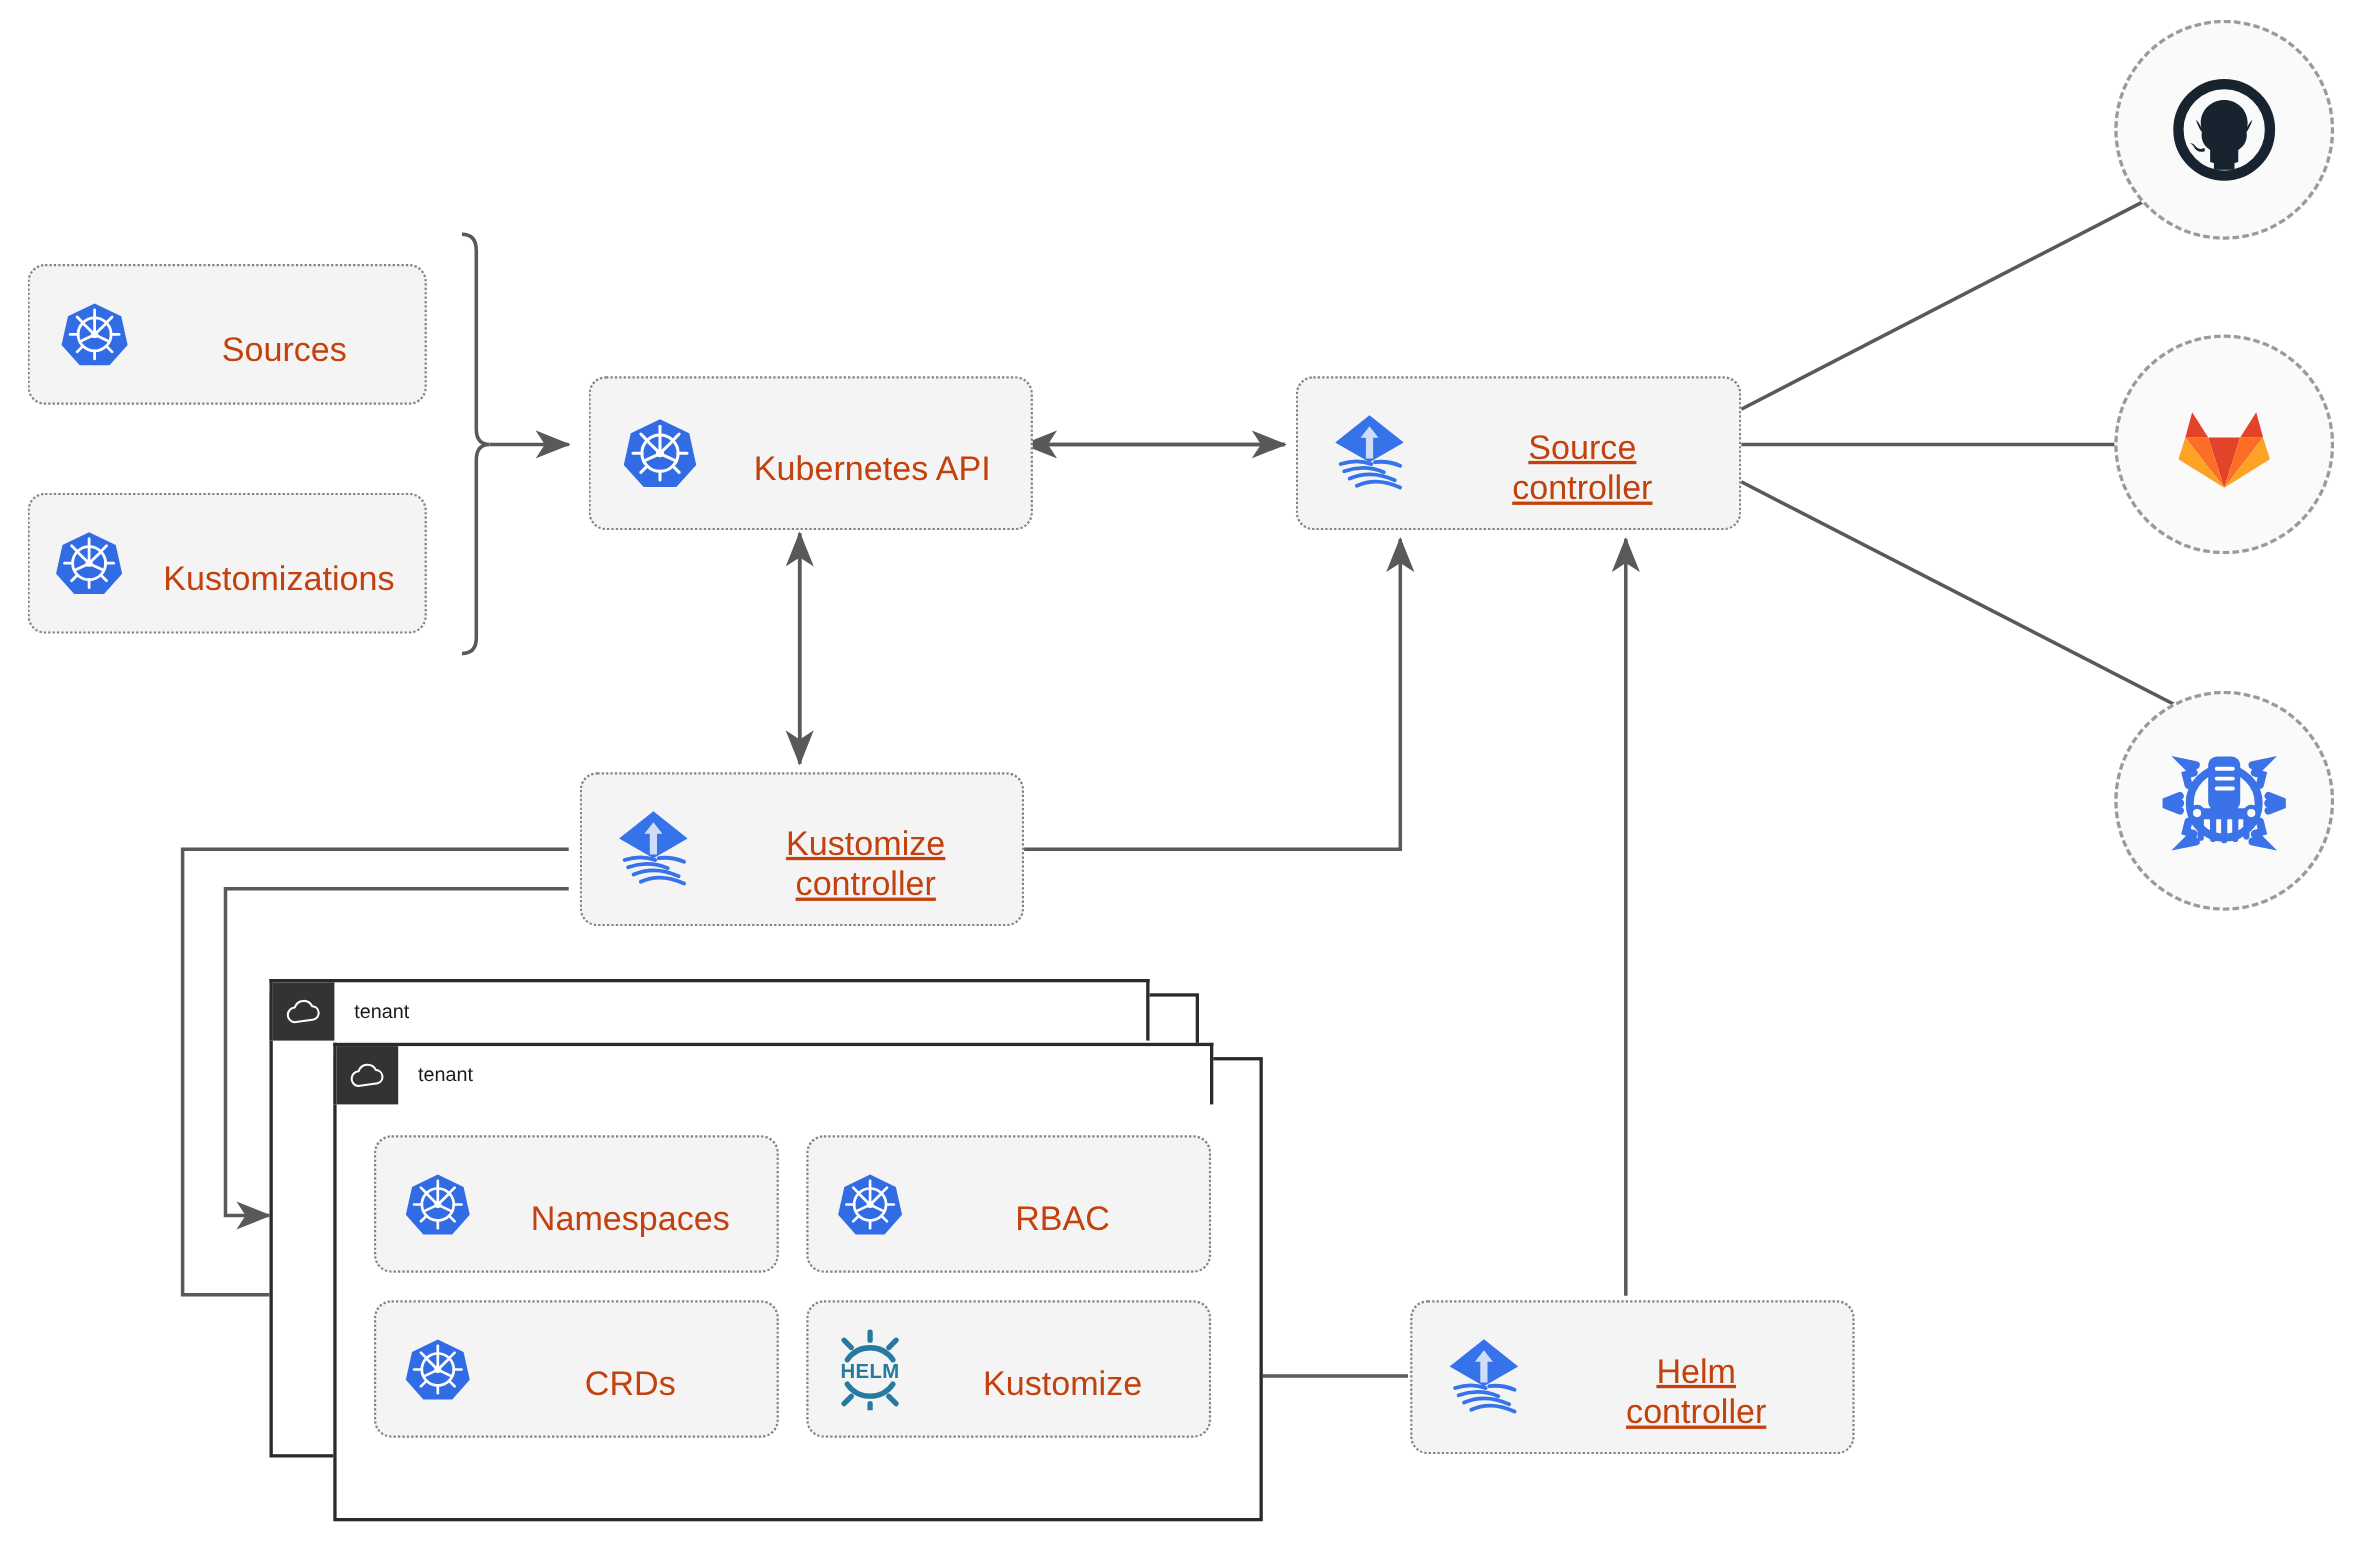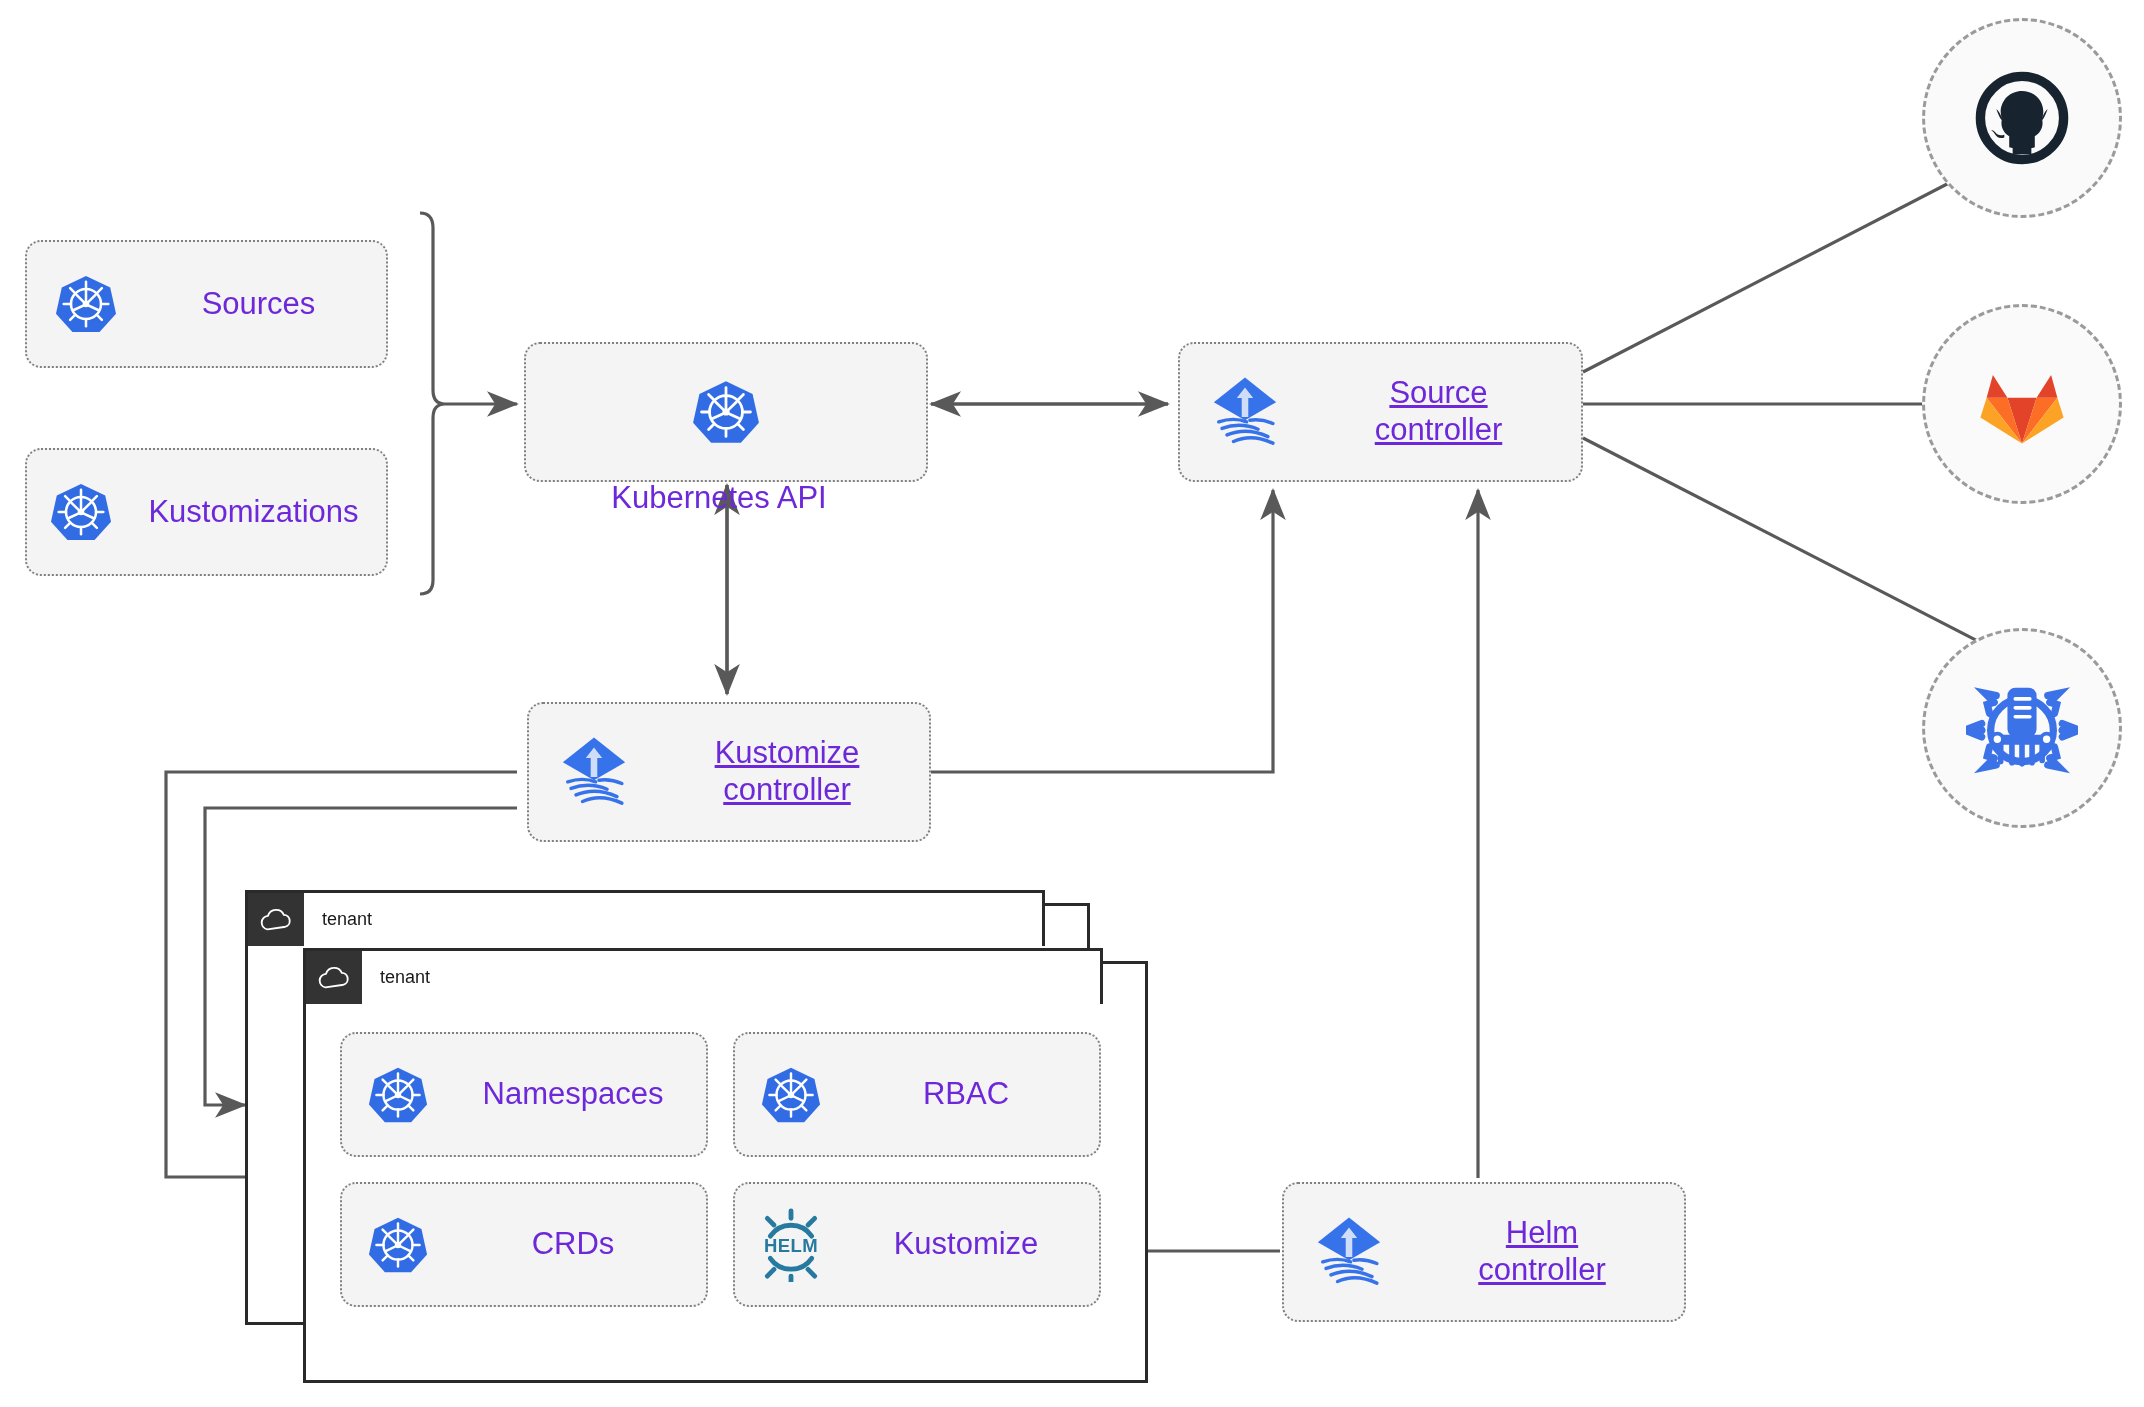--- a/index.html
+++ b/index.html
@@ -35,25 +35,26 @@
   }
   .card .ico {
     flex: 0 0 auto;
     display: flex;
     align-items: center;
     justify-content: center;
   }
   .card .lbl {
     flex: 1 1 auto;
     text-align: center;
-    color: #6d28d9;
+    color: #c2410c;
     font-size: 31px;
     line-height: 1.18;
     white-space: pre-line;
     padding-right: 14px;
+    margin-top: 28px;
   }
   .card.two-line .lbl { font-size: 31px; text-decoration: underline; }
 
   
   .circle-node {
     position: absolute;
     border: 3px dashed #9a9a9a;
     border-radius: 50%;
     background: #fafafa;
     display: flex;
@@ -184,21 +185,21 @@
             <path d="M34.8 33.6 L44.6 38.2"></path>
           <path d="M29.2 33.6 L19.4 38.2"></path>
             <path d="M34.2 30 L41.8 22.6"></path>
           <path d="M29.8 30 L22.2 22.6"></path>
         </g>
       </svg>
     </span>
     <span class="lbl">Kustomizations</span>
   </div>
 
-  <div class="card" style="left:524px; top:342px; width:404px; height:140px;flex-direction:column;">
+  <div class="card" style="left:535px; top:342px; width:404px; height:140px;">
     <span class="ico" style="width:126px;height:100%;">
       <svg width="68" height="68" viewBox="0 0 64 64">
         <path d="M32 3 L57 15 L63 42 L46 61 L18 61 L1 42 L7 15 Z" fill="#326CE5"></path>
         <g fill="none" stroke="#ffffff" stroke-width="2.6" stroke-linecap="round">
           <circle cx="32" cy="32" r="15.5"></circle>
           <circle cx="32" cy="32" r="3.4" fill="#ffffff" stroke="none"></circle>
           <path d="M32 16.5 L32 9"></path>
             <path d="M32 47.5 L32 55"></path>
           <path d="M16.5 32 L9 32"></path>
             <path d="M47.5 32 L55 32"></path>

